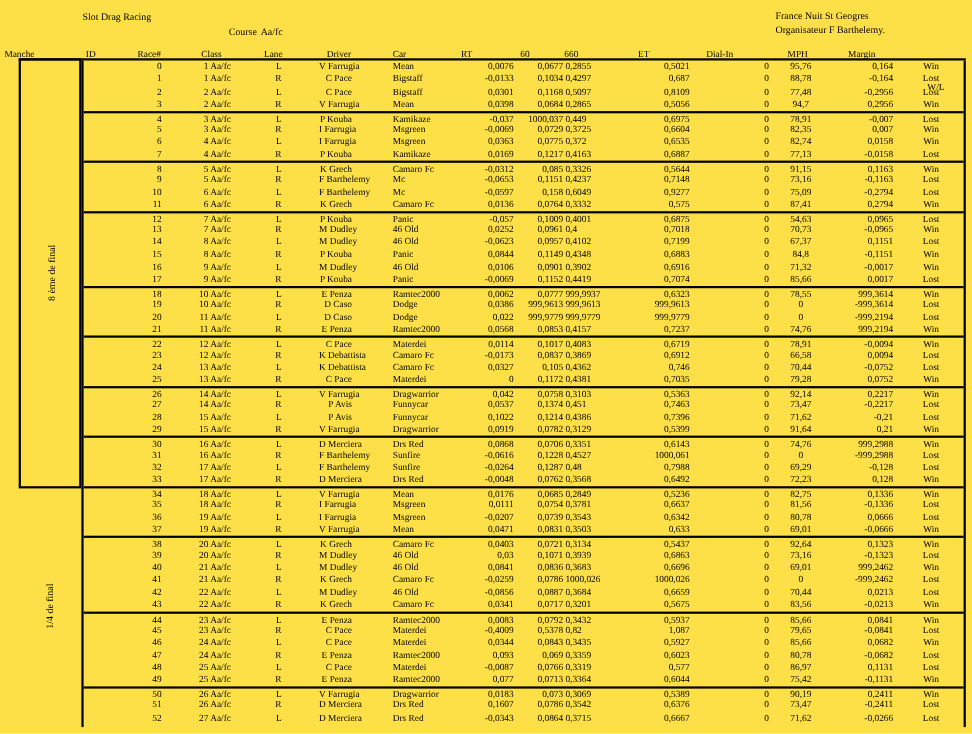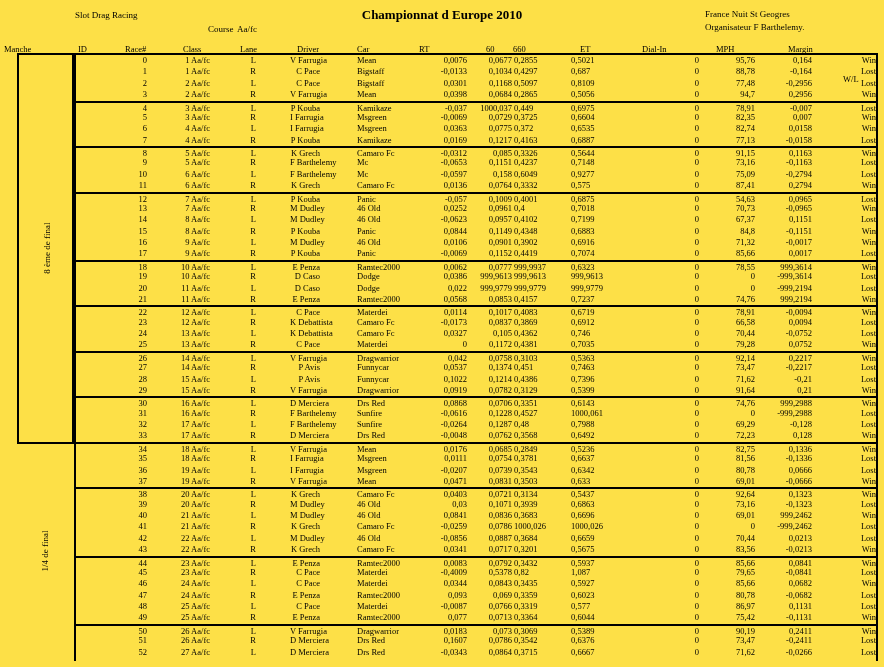--- a/index.html
+++ b/index.html
@@ -13,23 +13,23 @@
   #title{left:0;top:7px;width:884px;text-align:center;font-size:13px;font-weight:bold;}
   #app-name{left:75px;top:10px;}
   #course-label{left:168px;top:24px;margin-left:40px;}
   #class-top-label{left:237px;top:24px;text-align:center;}
   #event-loc{left:705px;top:9px;}
   #organiser{left:705px;top:22px;}
   
   .colhead{position:absolute;top:44px;font-size:8.5px;white-space:nowrap;}
   .h-manche{left:4px;}  .h-id{left:78px;}    .h-race{left:125px;}
   .h-class{left:183px;}  .h-lane{left:240px;} .h-driver{left:297px;}
-  .h-car{left:357px;}    .h-rt{left:419px;}   .h-60{left:486px;text-align:center;}
+  .h-car{left:357px;}    .h-rt{left:419px;}   .h-60{left:473px;text-align:center;}
   .h-660{left:513px;text-align:right;}    .h-et{left:580px;}   .h-dialin{left:642px;}
-  .h-mph{left:716px;}    .h-margin{left:788px;}.h-wl{left:843px;margin-top:30px;}
+  .h-mph{left:716px;}    .h-margin{left:771px;}.h-wl{left:843px;margin-top:30px;}
   
   .rule{position:absolute;background:#000;}
   #head-underline{left:17px;top:53px;width:861px;height:2px;}
   #manche-box-1{position:absolute;left:17px;top:53px;width:57px;height:391px;
     border:2px solid #000;box-sizing:border-box;}
   #manche-box-2{position:absolute;left:17px;top:444px;width:57px;height:216px;}
   .rot-label{position:absolute;left:-32px;top:50%;width:120px;margin-top:-6px;
     text-align:center;font-size:9px;transform:rotate(-90deg);}
   
   #rows{position:absolute;left:74px;top:55px;width:800px;height:606px;
@@ -39,35 +39,34 @@
   .row.group-start{border-top:2px solid #000;}
   .cell{box-sizing:border-box;overflow:visible;white-space:nowrap;}
   .c-id   {width:74px;text-align:right;padding-right:3px;}
   .c-rc   {width:64px;text-align:right;padding-right:4px;}
   .c-lane {width:44px;text-align:right;padding-right:2px;}
   .c-drv  {width:62px;padding-left:32px;text-align:right;}
   .c-car  {width:97px;padding-left:37px;}
   .c-rt   {width:52px;text-align:right;padding-right:2px;}
   .c-60   {width:45px;text-align:right;padding-right:2px;}
   .c-660  {width:57px;text-align:left;padding-right:2px;}
-  .c-et   {width:58px;padding-right:2px;}
+  .c-et   {width:58px;text-align:right;padding-right:2px;}
   .c-dial {width:72px;text-align:right;padding-right:2px;}
-  .c-mph  {width:56px;text-align:right;padding-right:2px;}
+  .c-mph  {width:56px;text-align:center;padding-right:2px;}
   .c-mar  {width:57px;text-align:right;padding-right:2px;}
-  .c-wl   {width:62px;text-align:right;padding-left:3px;}
+  .c-wl   {width:62px;text-align:center;padding-left:3px;}
 </style>
 </head>
 <body>
 
 <div id="screen">
 
   <div class="abs small-head" id="app-name">Slot Drag Racing</div>
   <div class="abs small-head" id="course-label">Course</div>
   <div class="abs small-head" id="class-top-label">Aa/fc</div>
-  <div class="abs" id="title">Championnat d Europe 2010</div>
   <div class="abs small-head" id="event-loc">France Nuit St Geogres</div>
   <div class="abs small-head" id="organiser">Organisateur F Barthelemy.</div>
 
   <div>
     <span class="colhead h-manche">Manche</span>
     <span class="colhead h-id">ID</span>
     <span class="colhead h-race">Race#</span>
     <span class="colhead h-class">Class</span>
     <span class="colhead h-lane">Lane</span>
     <span class="colhead h-driver">Driver</span>

